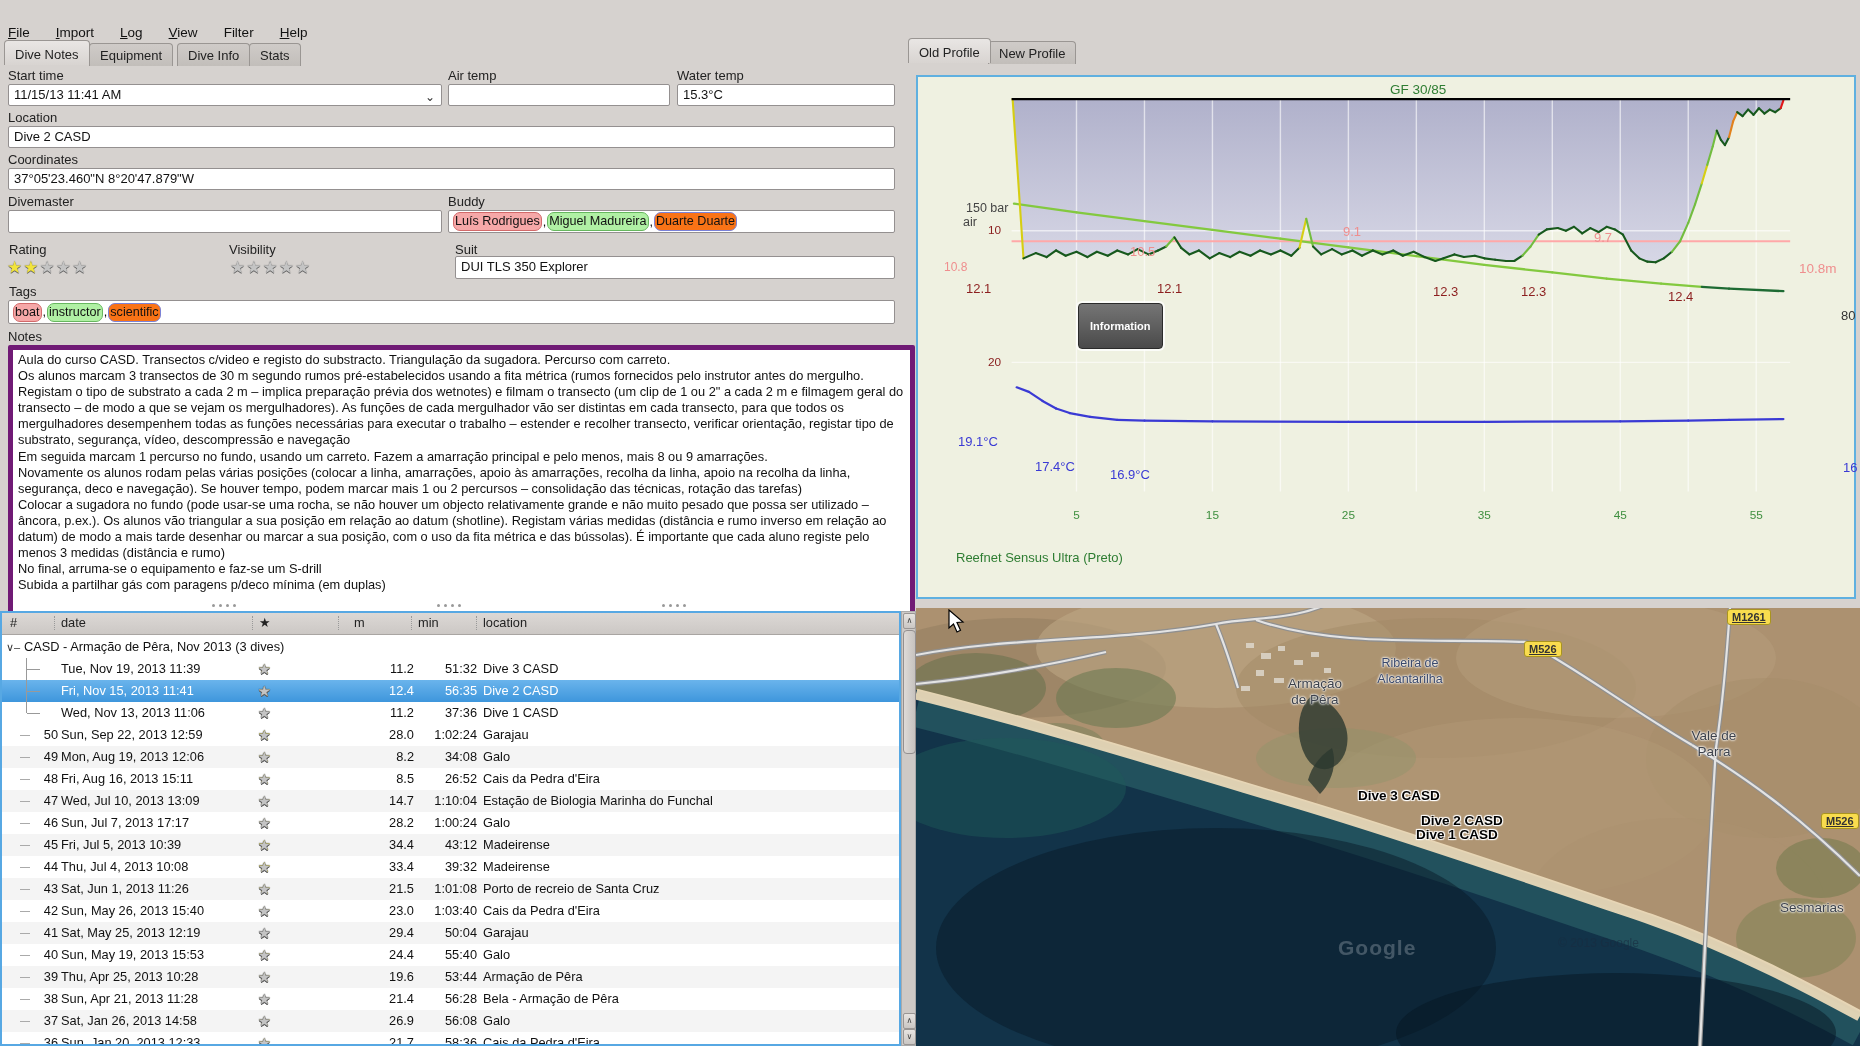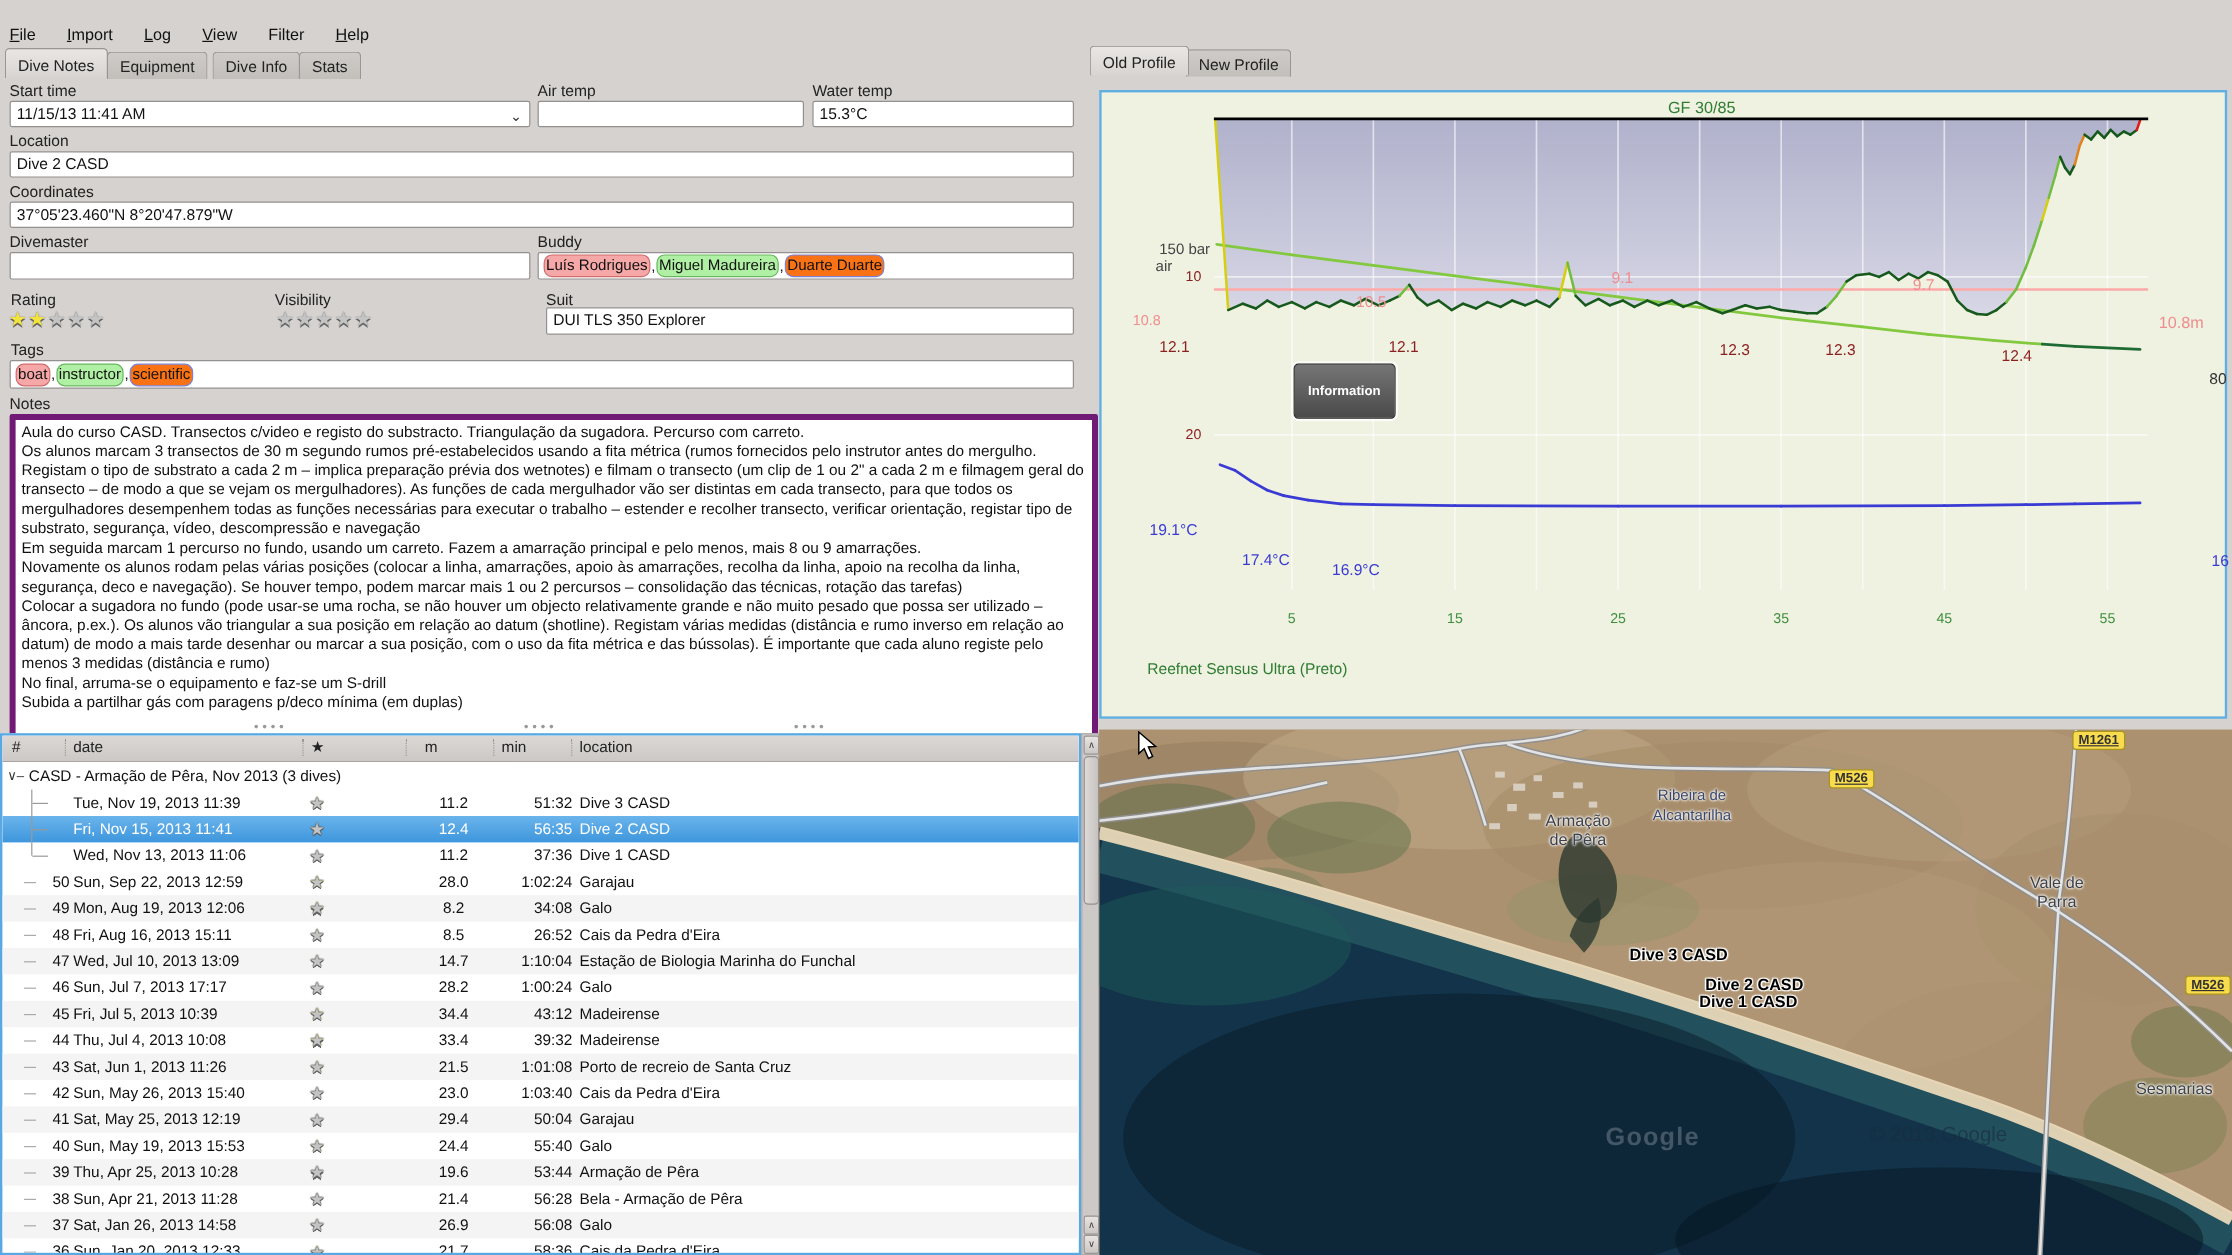--- a/index.html
+++ b/index.html
@@ -5,21 +5,21 @@
   html,body{margin:0;padding:0;background:#888;}
   #app{position:relative;width:1860px;height:1046px;background:#d6d2cf;overflow:hidden;
        font-family:"Liberation Sans","DejaVu Sans",sans-serif;color:#1a1a1a;-webkit-font-smoothing:antialiased;}
   .abs{position:absolute;}
   
   .titlebar{left:0;top:0;width:100%;height:16px;background:linear-gradient(#e4e0de,#d6d2cf);}
   .win-icon{left:6px;top:2px;width:13px;height:13px;background:#2a5fa8;border-radius:2px;border:1px solid #1c3f74;}
   .win-icon:after{content:"";position:absolute;left:4px;top:2px;width:3px;height:8px;background:#e8eef8;border-radius:1px;}
   .win-ball{left:25px;top:3px;width:11px;height:11px;border-radius:50%;background:radial-gradient(circle at 35% 30%,#f2f0ee,#c9c5c2);border:1px solid #aaa;}
   .win-title{left:0;right:0;top:1px;text-align:center;font-size:12.5px;color:#111;}
-  .menubar{left:0;top:16px;width:100%;height:24px;display:flex;align-items:center;padding-left:8px;gap:26px;box-sizing:border-box;position:absolute;}
+  .menubar{left:0;top:16px;width:100%;height:24px;display:flex;align-items:flex-end;padding-left:8px;gap:26px;box-sizing:border-box;position:absolute;}
   .menu-item{font-size:13.5px;color:#111;cursor:default;}
   .menu-item::first-letter{text-decoration:underline;}
   .menu-item.no-ul::first-letter{text-decoration:none;}
   
   .tab{position:absolute;box-sizing:border-box;border:1px solid #9a9693;border-bottom:none;border-radius:4px 4px 0 0;
        background:linear-gradient(#cfcbc8,#c2beba);font-size:13px;padding:4px 10px 3px;color:#222;}
   .tab.active{background:linear-gradient(#e9e6e4,#d8d4d1);padding-top:6px;margin-top:-3px;z-index:3;}
   
   .flabel{position:absolute;font-size:13px;color:#222;}
   .field{position:absolute;box-sizing:border-box;background:#fff;border:1px solid #949090;border-radius:2px;
@@ -49,21 +49,21 @@
   .dl-header span{position:absolute;top:2px;}
   .hsep{position:absolute;top:3px;height:14px;border-left:1px dotted #999;}
   .row{position:absolute;left:0;width:100%;height:22px;font-size:12.8px;line-height:22px;color:#111;}
   .row.alt{background:#f4f4f4;}
   .row.sel{background:linear-gradient(#6ab4ec,#3e96dc);color:#fff;}
   .row span{position:absolute;top:0;white-space:nowrap;}
   .c-num{left:8px;width:48px;text-align:right;}
   .c-date{left:59px;}
   .c-stars{left:256px;}
   .c-stars .star{font-size:14px;}
-  .c-m{left:340px;width:72px;text-align:center;}
+  .c-m{left:340px;width:72px;text-align:right;}
   .c-min{left:412px;width:63px;text-align:right;}
   .c-loc{left:481px;}
   .grp-arrow{left:4px;color:#333;font-size:11px;}
   .grp-label{left:22px;}
   .branch{position:absolute;left:24px;top:0;width:14px;height:22px;}
   .branch.mid{border-left:1px solid #999;}
   .branch.end{border-left:1px solid #999;height:11px;}
   .branch:after{content:"";position:absolute;left:0;top:11px;width:13px;border-top:1px solid #999;}
   .numdash:before{content:"";position:absolute;left:18px;top:11px;width:10px;border-top:1px solid #aaa;}
   
@@ -83,21 +83,21 @@
             text-shadow:0 0 2px #fff,0 0 2px #fff,0 0 3px #fff;}
   .map-river{color:#39486b;font-size:12.5px;}
   .map-dive{position:absolute;color:#000;font-weight:bold;font-size:13.5px;
             text-shadow:-1px -1px 1px #fff,1px -1px 1px #fff,-1px 1px 1px #fff,1px 1px 1px #fff;}
   .shield{position:absolute;background:#f9dc4e;border:1px solid #a9941f;border-radius:3px;color:#333;
           font-size:11px;font-weight:bold;padding:0 4px;line-height:14px;text-decoration:underline;}
   .scalebar{position:absolute;left:15px;top:400px;width:506px;height:30px;background:rgba(205,203,200,.9);
             border:1px solid #444;box-sizing:border-box;font-size:12.5px;color:#111;}
   .sb-seg{position:absolute;top:19px;height:6px;border:1px solid #000;box-sizing:border-box;}
   .gwm{position:absolute;font-size:21px;font-weight:bold;color:rgba(230,235,240,.25);letter-spacing:1px;}
-  .gcopy{position:absolute;font-size:17px;color:rgba(25,45,65,.65);}
+  .gcopy{position:absolute;font-size:12px;color:rgba(25,45,65,.65);}
   .cursor{position:absolute;left:947px;top:609px;z-index:50;}
 </style>
 </head>
 <body>
 
 <div id="app">
 
 
   <div class="menubar">
     <span class="menu-item">File</span>

